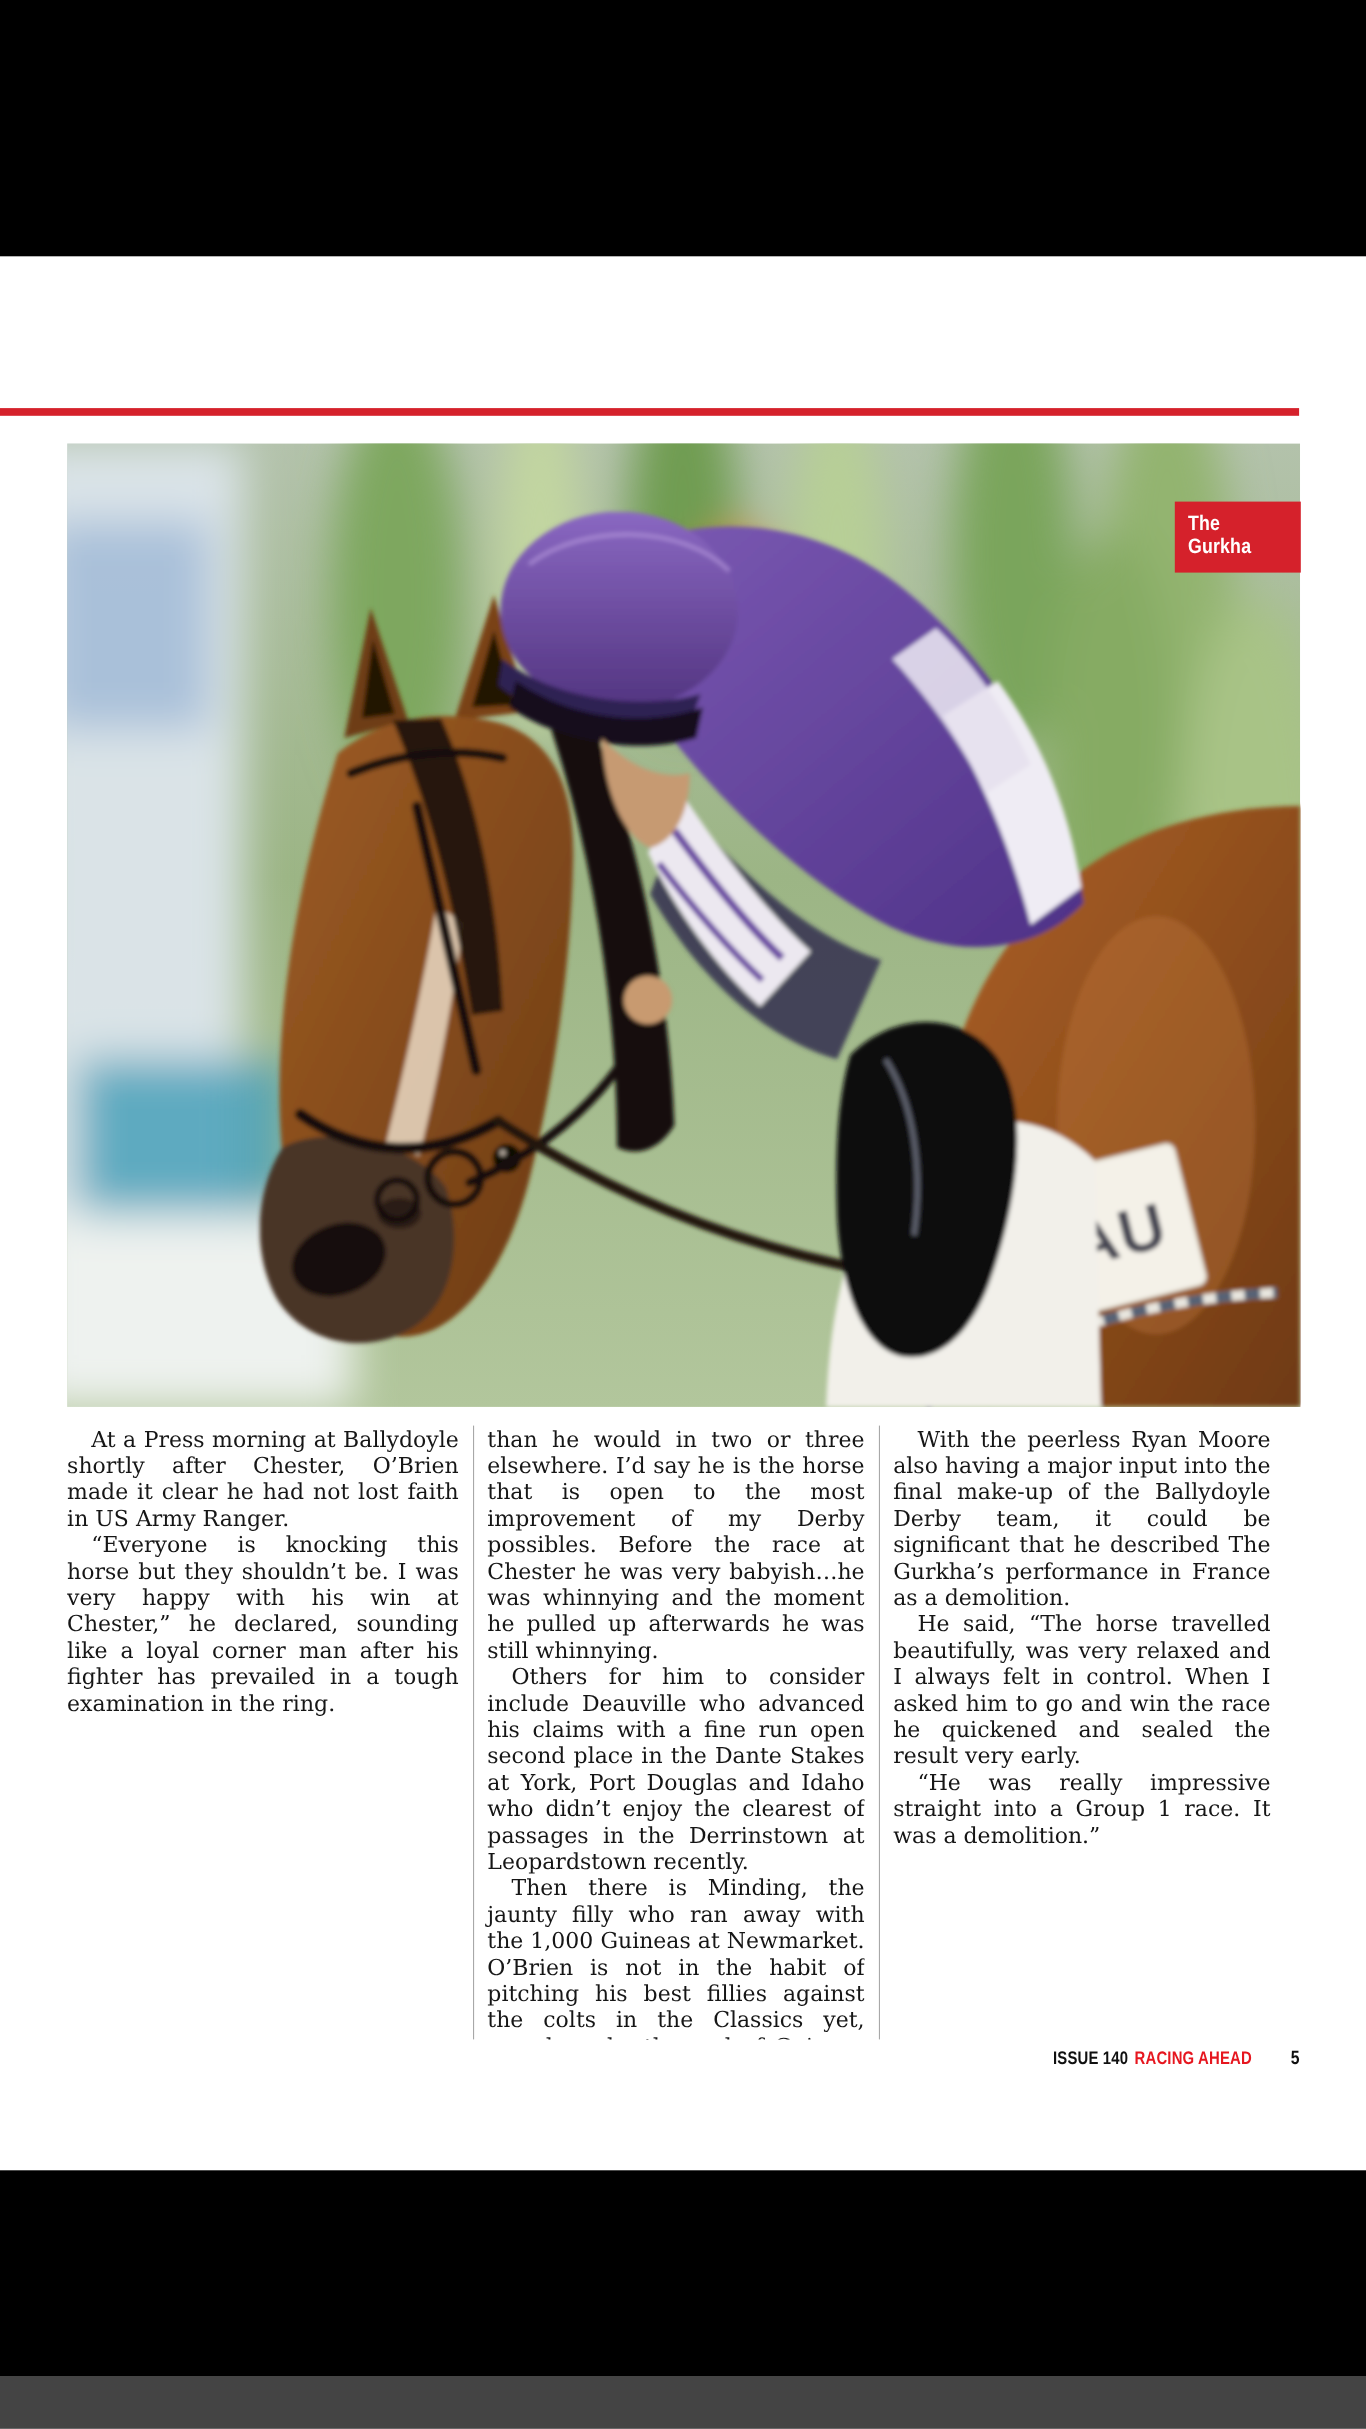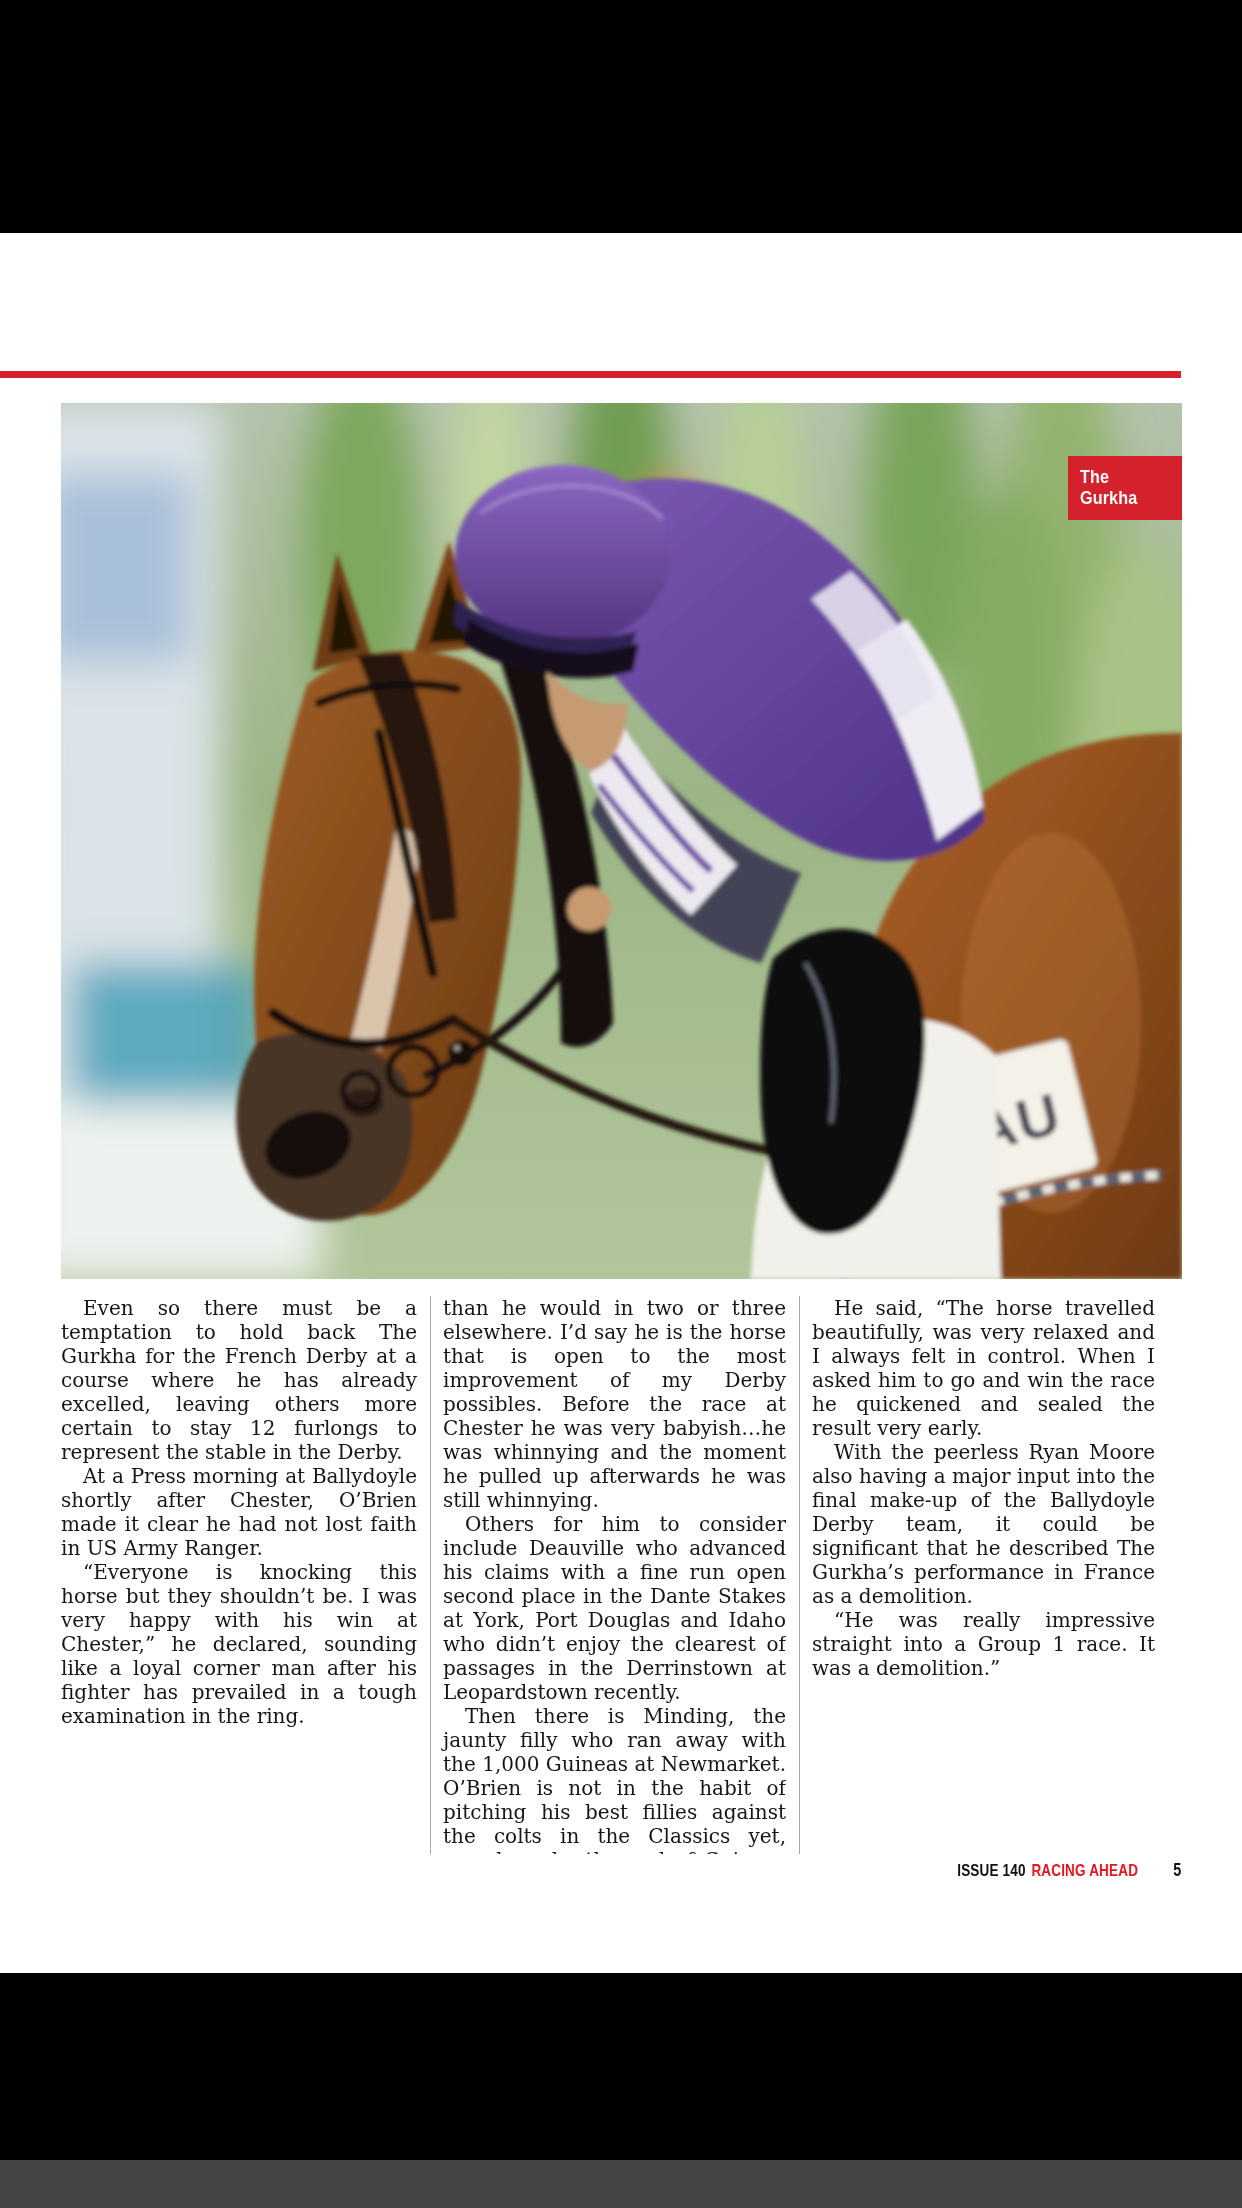--- a/index.html
+++ b/index.html
@@ -153,32 +153,31 @@
     <div class="badge">
       <div class="badge-inner">
         <div>The</div>
         <div>Gurkha</div>
       </div>
     </div>
   </figure>
 
   <main class="article">
     <div class="col">
-        <p class="para indent">Even so there must be a temptation to hold back The Gurkha for the French Derby at a course where he has already excelled, leaving others more certain to stay 12 furlongs to represent the stable in the Derby.</p>
         <p class="para indent">At a Press morning at Ballydoyle shortly after Chester, O’Brien made it clear he had not lost faith in US Army Ranger.</p>
         <p class="para indent">“Everyone is knocking this horse but they shouldn’t be. I was very happy with his win at Chester,” he declared, sounding like a loyal corner man after his fighter has prevailed in a tough examination in the ring.</p>
       </div>
     <div class="col">
         <p class="para">than he would in two or three elsewhere. I’d say he is the horse that is open to the most improvement of my Derby possibles. Before the race at Chester he was very babyish…he was whinnying and the moment he pulled up afterwards he was still whinnying.</p>
         <p class="para indent">Others for him to consider include Deauville who advanced his claims with a fine run open second place in the Dante Stakes at York, Port Douglas and Idaho who didn’t enjoy the clearest of passages in the Derrinstown at Leopardstown recently.</p>
         <p class="para indent">Then there is Minding, the jaunty filly who ran away with the 1,000 Guineas at Newmarket. O’Brien is not in the habit of pitching his best fillies against the colts in the Classics yet, somehow, by the end of Guineas day her name was suddenly near</p>
       </div>
     <div class="col">
+        <p class="para indent">With the peerless Ryan Moore also having a major input into the final make-up of the Ballydoyle Derby team, it could be significant that he described The Gurkha’s performance in France as a demolition.</p>
         <p class="para indent">He said, “The horse travelled beautifully, was very relaxed and I always felt in control. When I asked him to go and win the race he quickened and sealed the result very early.</p>
-        <p class="para indent">With the peerless Ryan Moore also having a major input into the final make-up of the Ballydoyle Derby team, it could be significant that he described The Gurkha’s performance in France as a demolition.</p>
         <p class="para indent">“He was really impressive straight into a Group 1 race. It was a demolition.”</p>
       </div>
   </main>
 
   <footer class="footer">
     <span class="issue">ISSUE 140</span>
     <span class="brand">RACING AHEAD</span>
     <span class="pagenum">5</span>
   </footer>
 

